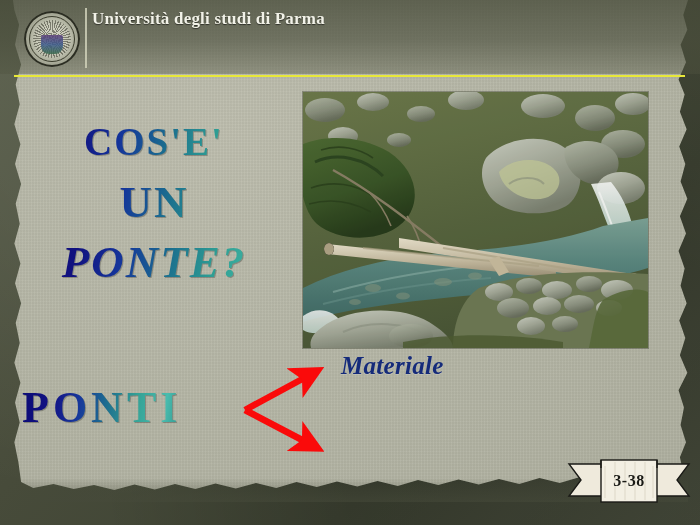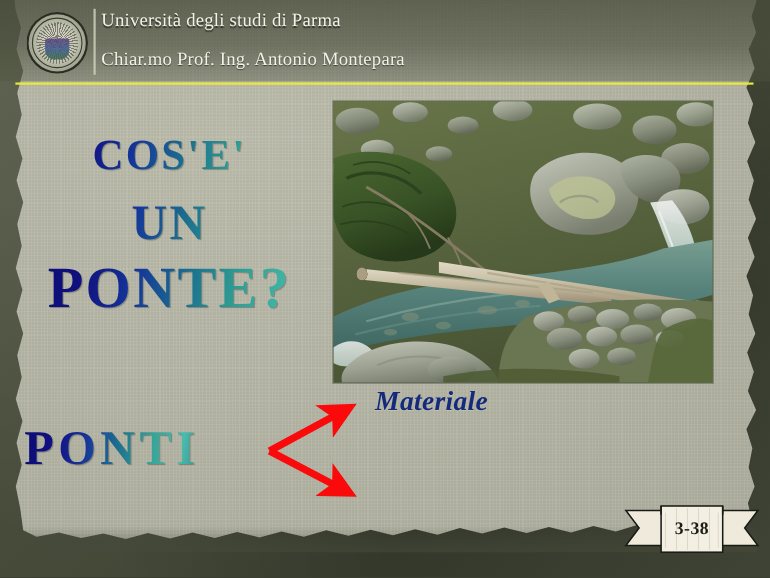--- a/index.html
+++ b/index.html
@@ -88,20 +88,21 @@
   }
 
   
   #header {
     position: absolute;
     left: 0;
     top: 0;
     width: 608px;
     height: 78px;
     z-index: 3;
+    font-weight: bold;
   }
   #header-band {
     position: absolute;
     left: 0; top: 0;
     width: 700px; height: 74px;
     background: linear-gradient(180deg, rgba(70,74,56,.78) 0%, rgba(74,78,60,.66) 55%, rgba(80,84,64,.40) 100%);
   }
   #logo {
     position: absolute;
     left: 24px;
@@ -186,21 +187,21 @@
       #1b6f8e 55%, #2f9f93 72%, #3fb3a4 86%, #2a8a86 100%);
     -webkit-background-clip: text;
     background-clip: text;
     color: transparent;
     -webkit-text-fill-color: transparent;
     filter: drop-shadow(1px 1px 0 rgba(0,0,0,.25));
     white-space: nowrap;
   }
   #title-line-1 { font-size: 39px; }
   #title-line-2 { font-size: 45px; }
-  #title-line-3 { font-size: 53px; }
+  #title-line-3 { font-size: 45px; font-style: italic; }
 
   #ponti {
     position: absolute;
     left: 22px;
     top: 382px;
     z-index: 3;
     font-family: "Liberation Serif", "DejaVu Serif", serif;
     font-weight: bold;
     font-size: 44px;
     letter-spacing: 4px;
@@ -294,21 +295,20 @@
     <div id="header-band"></div>
 
     <div id="logo">
       <div class="seal-marks"></div>
       <div class="seal-ring"></div>
       <div class="seal-crest"></div>
     </div>
     <div id="logo-divider"></div>
 
     <div id="header-line1">Università degli studi di Parma</div>
-    <div id="header-line2">Chiar.mo Prof. Ing. Antonio Montepara</div>
   </div>
   <div id="header-rule"></div>
 
   <div id="title-block">
     <div class="title-line" id="title-line-1">COS'E'</div>
     <div class="title-line" id="title-line-2">UN</div>
     <div class="title-line" id="title-line-3">PONTE?</div>
   </div>
 
   <div id="ponti">PONTI</div>

